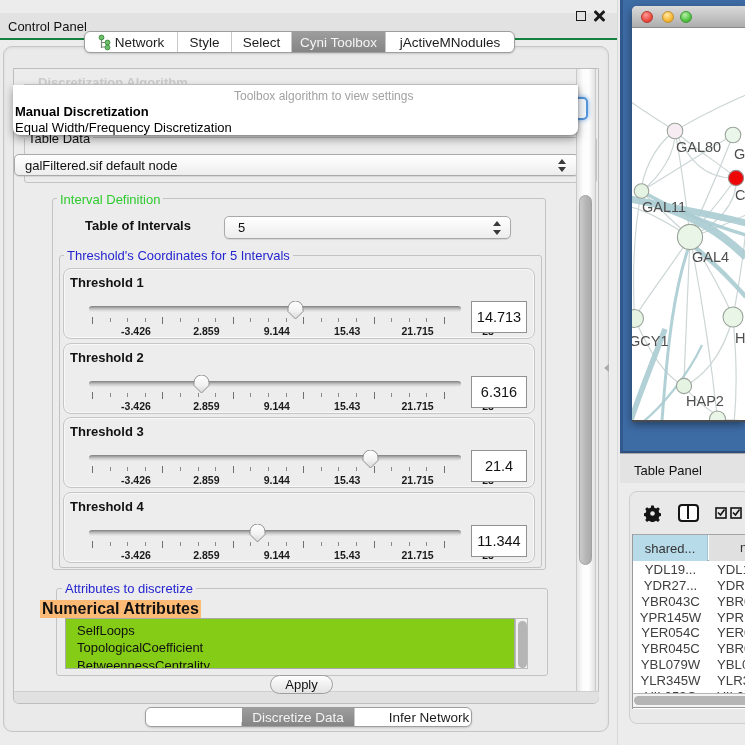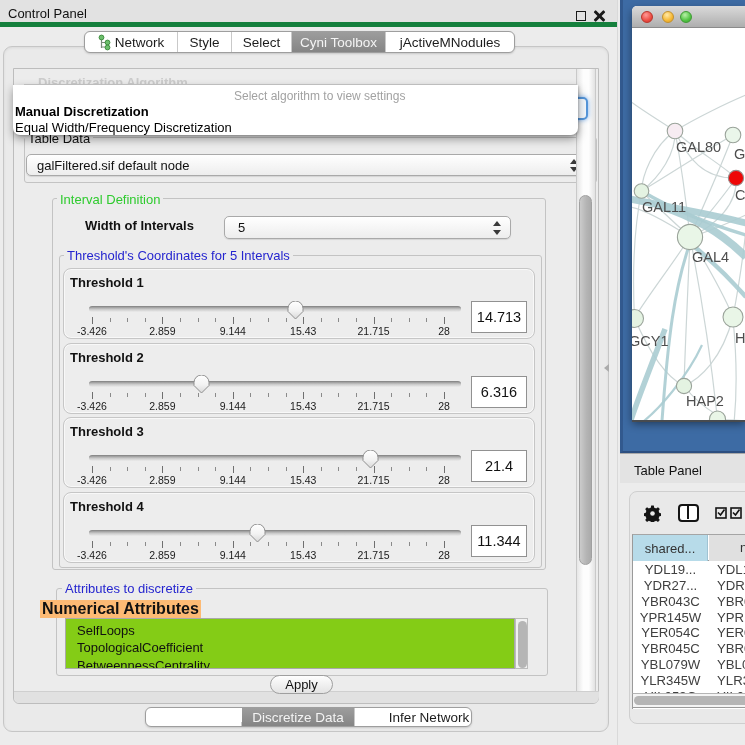--- a/index.html
+++ b/index.html
@@ -1,18 +1,18 @@
 <!DOCTYPE html>
 <html><head><meta charset="utf-8"><style>
 * { margin:0; padding:0; box-sizing:border-box; }
 html,body { width:745px; height:745px; overflow:hidden; }
 body { position:relative; background:#ececec; font-family:"Liberation Sans", sans-serif; }
 
 
-#titlebar { position:absolute; left:0; top:0; width:617px; height:27px; background:#e2e2e2; border-bottom:5px solid #15803d; }
+#titlebar { position:absolute; left:0; top:13px; width:617px; height:27px; background:#e2e2e2; border-bottom:2px solid #15803d; }
 #titlebar .t { position:absolute; left:8px; top:6px; font-size:13px; color:#111; }
 #flo { position:absolute; left:576px; top:11px; width:10px; height:10px; border:1.6px solid #1a1a1a; background:#e2e2e2; }
 #clo { position:absolute; left:593px; top:10px; width:12px; height:12px; }
 #clo:before, #clo:after { content:""; position:absolute; left:5px; top:-1px; width:3px; height:14px; background:#1a1a1a; border-radius:1px; }
 #clo:before { transform:rotate(45deg); }
 #clo:after { transform:rotate(-45deg); }
 
 #outerpanel { position:absolute; left:3px; top:46px; width:606px; height:686px; background:#eaeaea; border:1px solid #c6c6c6; border-radius:9px; box-shadow: inset 0 1px 3px rgba(0,0,0,0.07); }
 #innerpane { position:absolute; left:13px; top:68px; width:586px; height:636px; background:#ececec; border:1px solid #bdbdbd; border-radius:0 0 6px 6px; }
 #hstrip { position:absolute; left:14px; top:691px; width:585px; height:12px; background:#e1e1e1; border-top:1px solid #cfcfcf; border-radius:0 0 6px 6px; }
@@ -41,21 +41,21 @@
 #popup .i1 { position:absolute; left:2px; top:19px; font-weight:bold; color:#000; }
 #popup .i2 { position:absolute; left:2px; top:35px; color:#000; }
 
 
 .tpanel { position:absolute; left:63px; width:472px; height:71px; background:#ededed; border:1px solid #c6c6c6; border-radius:8px; box-shadow: inset 0 0 0 1px rgba(255,255,255,0.6); }
 .tlabel { position:absolute; left:6px; top:6px; font-size:13px; font-weight:bold; color:#111; }
 .groove { position:absolute; left:25px; top:37px; width:372px; height:6px; border-radius:3px; background:linear-gradient(#989898,#c9c9c9 45%,#ececec); border-top:1px solid #8a8a8a; }
 .minorticks { position:absolute; left:27.5px; top:49px; width:354px; height:4px;
   background:repeating-linear-gradient(90deg, #8a8a8a 0px, #8a8a8a 1px, transparent 1px, transparent 17.6px); }
 .majortick { position:absolute; top:48px; width:1px; height:7px; background:#6f6f6f; }
-.ticklabel { position:absolute; top:56px; transform:translateX(-50%); font-size:10.5px; font-weight:normal; color:#1a1a1a; }
+.ticklabel { position:absolute; top:56px; transform:translateX(-50%); font-size:10.5px; font-weight:bold; color:#1a1a1a;margin-left:44px; }
 .thumb { position:absolute; top:31.5px; }
 .vbox { position:absolute; left:407px; top:32px; width:56px; height:32px; background:#fff; border:1.5px solid #919191; display:flex; align-items:center; justify-content:center; font-size:14.5px; color:#111; }
 
 
 #attrlist { position:absolute; left:65px; top:618px; width:450px; height:51px; background:#84cc16; border:1px solid #a9a9a9; overflow:hidden; font-size:13px; color:#111; }
 #attrlist div { position:absolute; left:11px; }
 #lsb { position:absolute; left:515px; top:618px; width:13px; height:51px; background:#f1f1f1; border:1px solid #bcbcbc; }
 #lsbthumb { position:absolute; left:518px; top:621px; width:9px; height:47px; border-radius:4.5px; background:#b5b5b5; }
 
 #applybtn { position:absolute; left:270px; top:675px; width:63px; height:19px; border:1px solid #9f9f9f; border-radius:9.5px; background:linear-gradient(#fefefe,#e3e3e3); font-size:13px; color:#111; display:flex; align-items:center; justify-content:center; }
@@ -110,37 +110,37 @@
   <div class="seg" style="width:60px;">Select</div>
   <div class="seg sel" style="width:94px;">Cyni Toolbox</div>
   <div class="seg" style="width:128px;">jActiveMNodules</div>
 </div>
 
 <div style="position:absolute;left:38px;top:75px;font-size:13px;font-weight:bold;color:#cbcbcb;">Discretization Algorithm</div>
 <div class="line" style="left:24px;top:84px;width:552px;height:1px;background:#cccccc;z-index:3;"></div>
 <div style="position:absolute;left:571px;top:97px;width:17px;height:23px;background:#f2f7fc;border:2.5px solid #5495d9;border-radius:5px;box-shadow:0 0 5px rgba(100,160,230,0.9);z-index:30;"></div>
 
 <div id="popup">
-  <div class="ph">Select algorithm to view settings</div>
+  <div class="ph">Toolbox algorithm to view settings</div>
   <div class="i1">Manual Discretization</div>
   <div class="i2">Equal Width/Frequency Discretization</div>
 </div>
 
 <div class="group" style="left:24px;top:137px;width:573px;height:46px;"></div>
 <div class="gtitle" style="left:25px;top:131px;color:#111;">Table Data</div>
-<div class="aquacombo" style="left:26px;top:154px;width:565px;height:22px;">
+<div class="aquacombo" style="left:14px;top:154px;width:565px;height:22px;">
   <span class="txt">galFiltered.sif default node</span>
   <span class="arr up" style="right:12px;top:4px;"></span>
   <span class="arr dn" style="right:12px;top:12px;"></span>
 </div>
 
 <div class="group" style="left:52px;top:198px;width:494px;height:372px;"></div>
 <div class="gtitle" style="left:57px;top:192px;color:#2ecb2e;">Interval Definition</div>
 
-<div style="position:absolute;left:85px;top:218px;font-size:13px;font-weight:bold;color:#111;">Width of Intervals</div>
+<div style="position:absolute;left:85px;top:218px;font-size:13px;font-weight:bold;color:#111;">Table of Intervals</div>
 <div class="aquacombo" style="left:224px;top:216px;width:287px;height:23px;">
   <span class="txt" style="left:13px;">5</span>
   <span class="arr up" style="right:9px;top:4px;"></span>
   <span class="arr dn" style="right:9px;top:13px;"></span>
 </div>
 
 <div class="group" style="left:59px;top:255px;width:483px;height:313px;"></div>
 <div class="gtitle" style="left:64px;top:248px;color:#2525cf;">Threshold's Coordinates for 5 Intervals</div>
 
 <div class="tpanel" style="top:268px">

